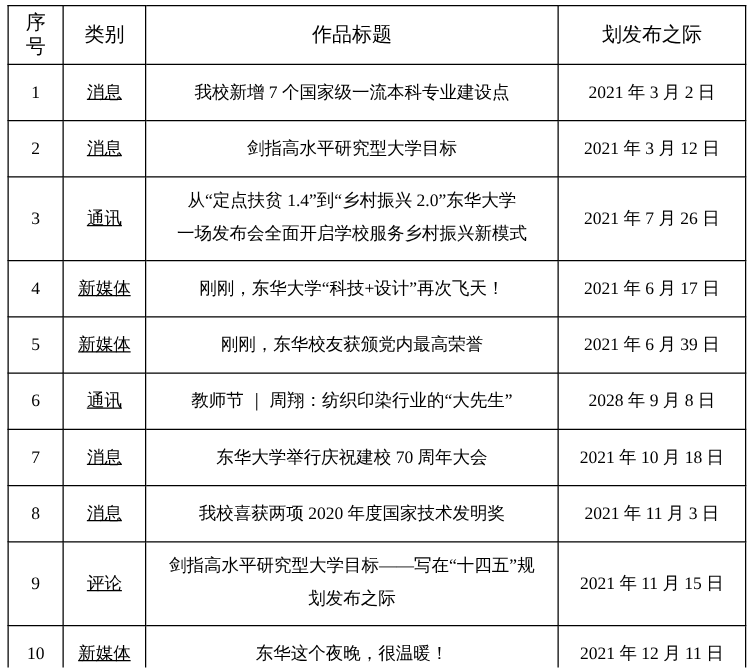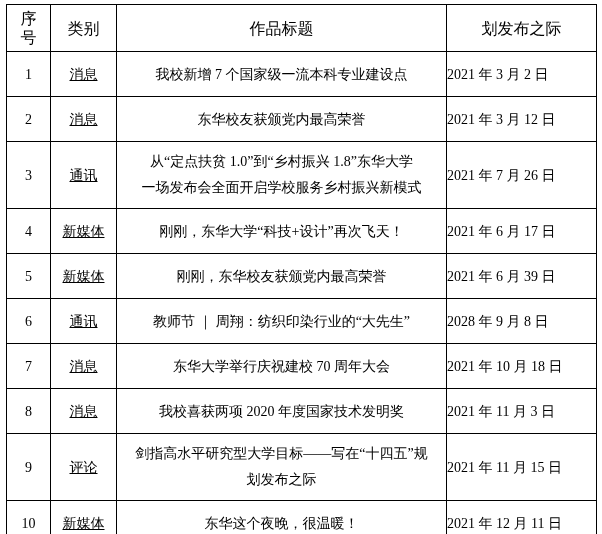--- a/index.html
+++ b/index.html
@@ -63,20 +63,21 @@
   td.cat {
     text-align: center;
     font-size: 14px;
     text-decoration: underline;
   }
   td.title {
     text-align: center;
     padding: 5px 8px 5px 10px;
   }
   td.date {
+    text-align: center;
     font-size: 14px;
     white-space: nowrap;
   }
   tr.r1 td, tr.r2 td, tr.r4 td, tr.r5 td, tr.r6 td, tr.r7 td, tr.r8 td, tr.r10 td {
     height: 44px;
   }
   tr.r3 td, tr.r9 td {
     height: 66px;
   }
   .title-2line {
@@ -112,29 +113,29 @@
         <td class="cat">消息</td>
         <td class="title">
           <span>我校新增 7 个国家级一流本科专业建设点</span>
         </td>
         <td class="date">2021 年 3 月 2 日</td>
       </tr>
       <tr class="r2">
         <td class="seq">2</td>
         <td class="cat">消息</td>
         <td class="title">
-          <span>东华校友获颁党内最高荣誉</span>
+          <span>剑指高水平研究型大学目标</span>
         </td>
         <td class="date">2021 年 3 月 12 日</td>
       </tr>
       <tr class="r3">
         <td class="seq">3</td>
         <td class="cat">通讯</td>
         <td class="title">
-          <span class="title-2line">从“定点扶贫 1.0”到“乡村振兴 1.8”东华大学</span>
+          <span class="title-2line">从“定点扶贫 1.4”到“乡村振兴 2.0”东华大学</span>
           <span class="title-2line">一场发布会全面开启学校服务乡村振兴新模式</span>
         </td>
         <td class="date">2021 年 7 月 26 日</td>
       </tr>
       <tr class="r4">
         <td class="seq">4</td>
         <td class="cat">新媒体</td>
         <td class="title">
           <span>刚刚，东华大学“科技+设计”再次飞天！</span>
         </td>

